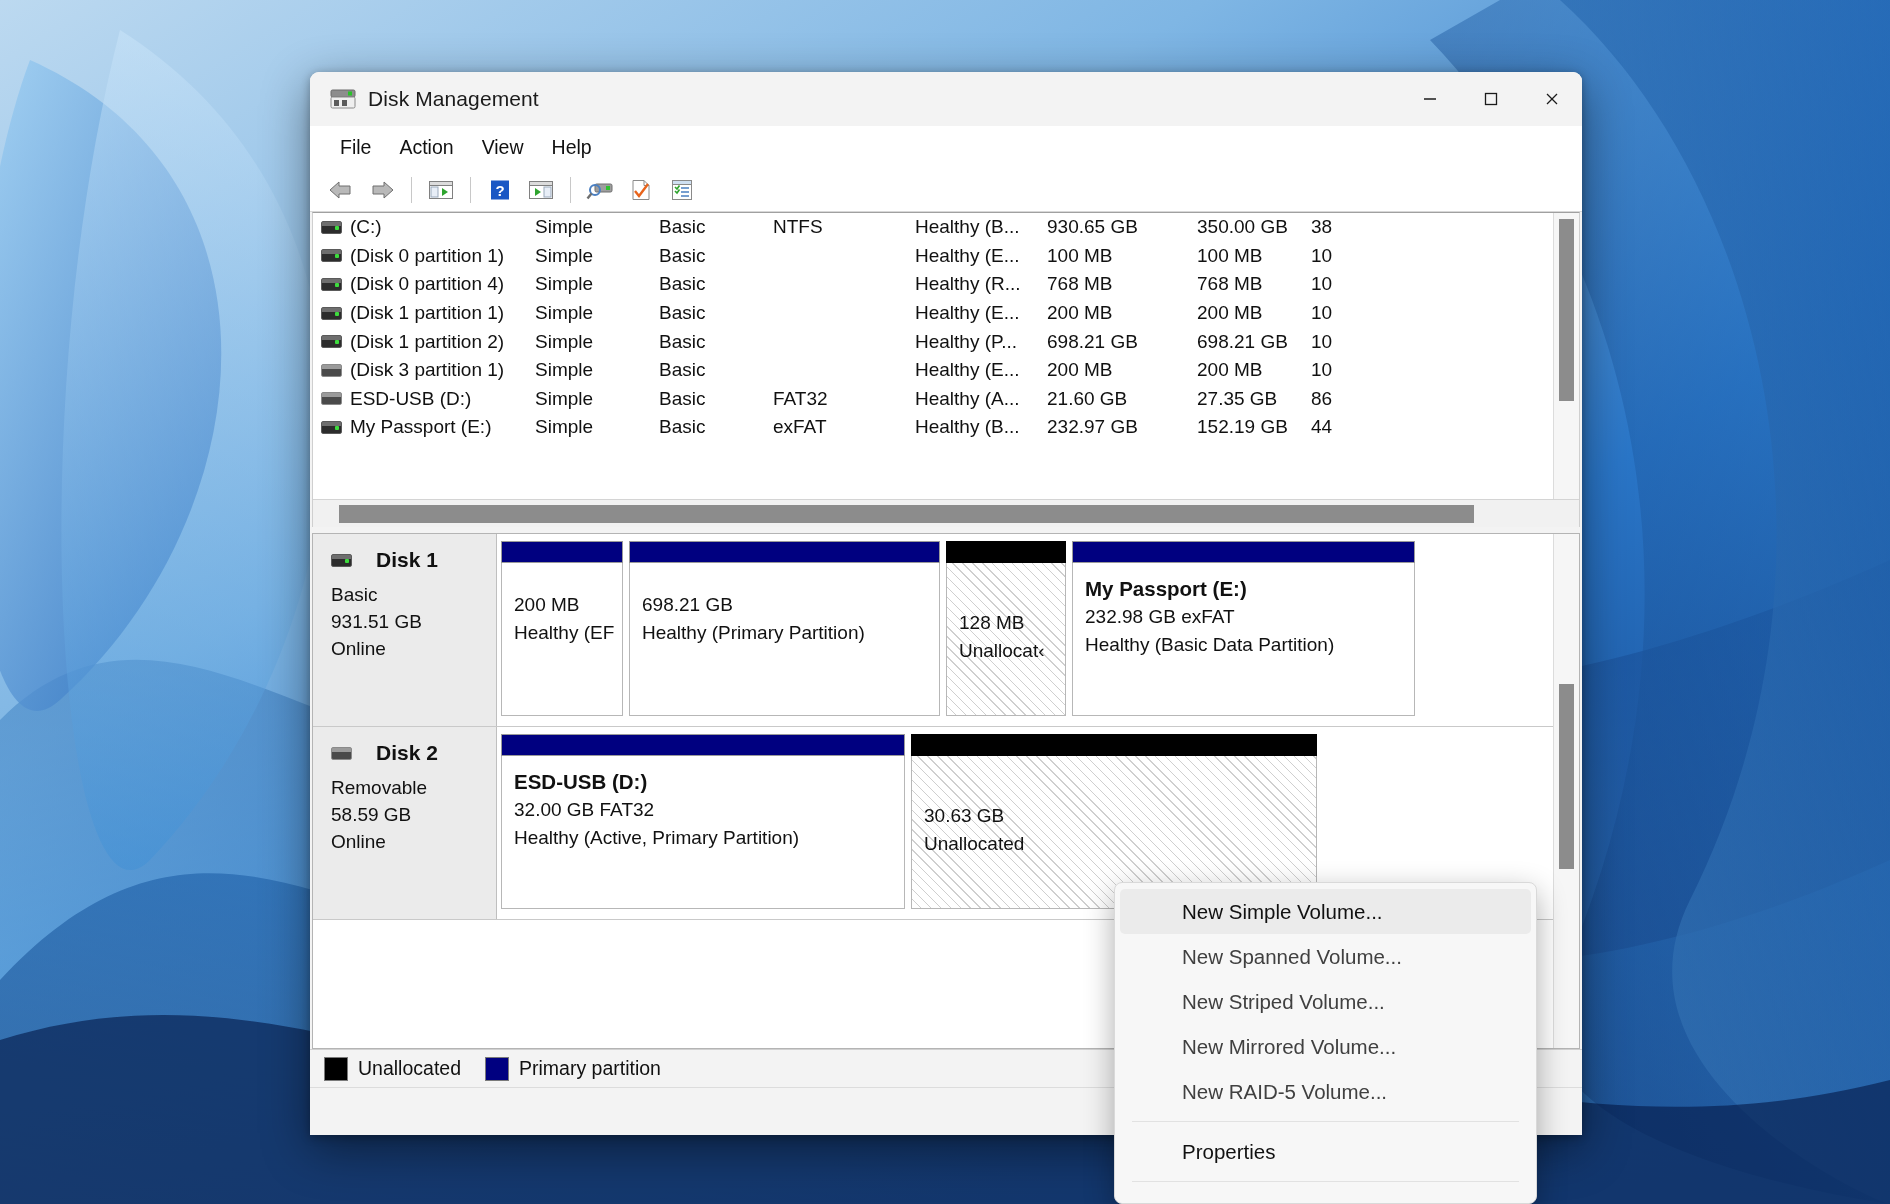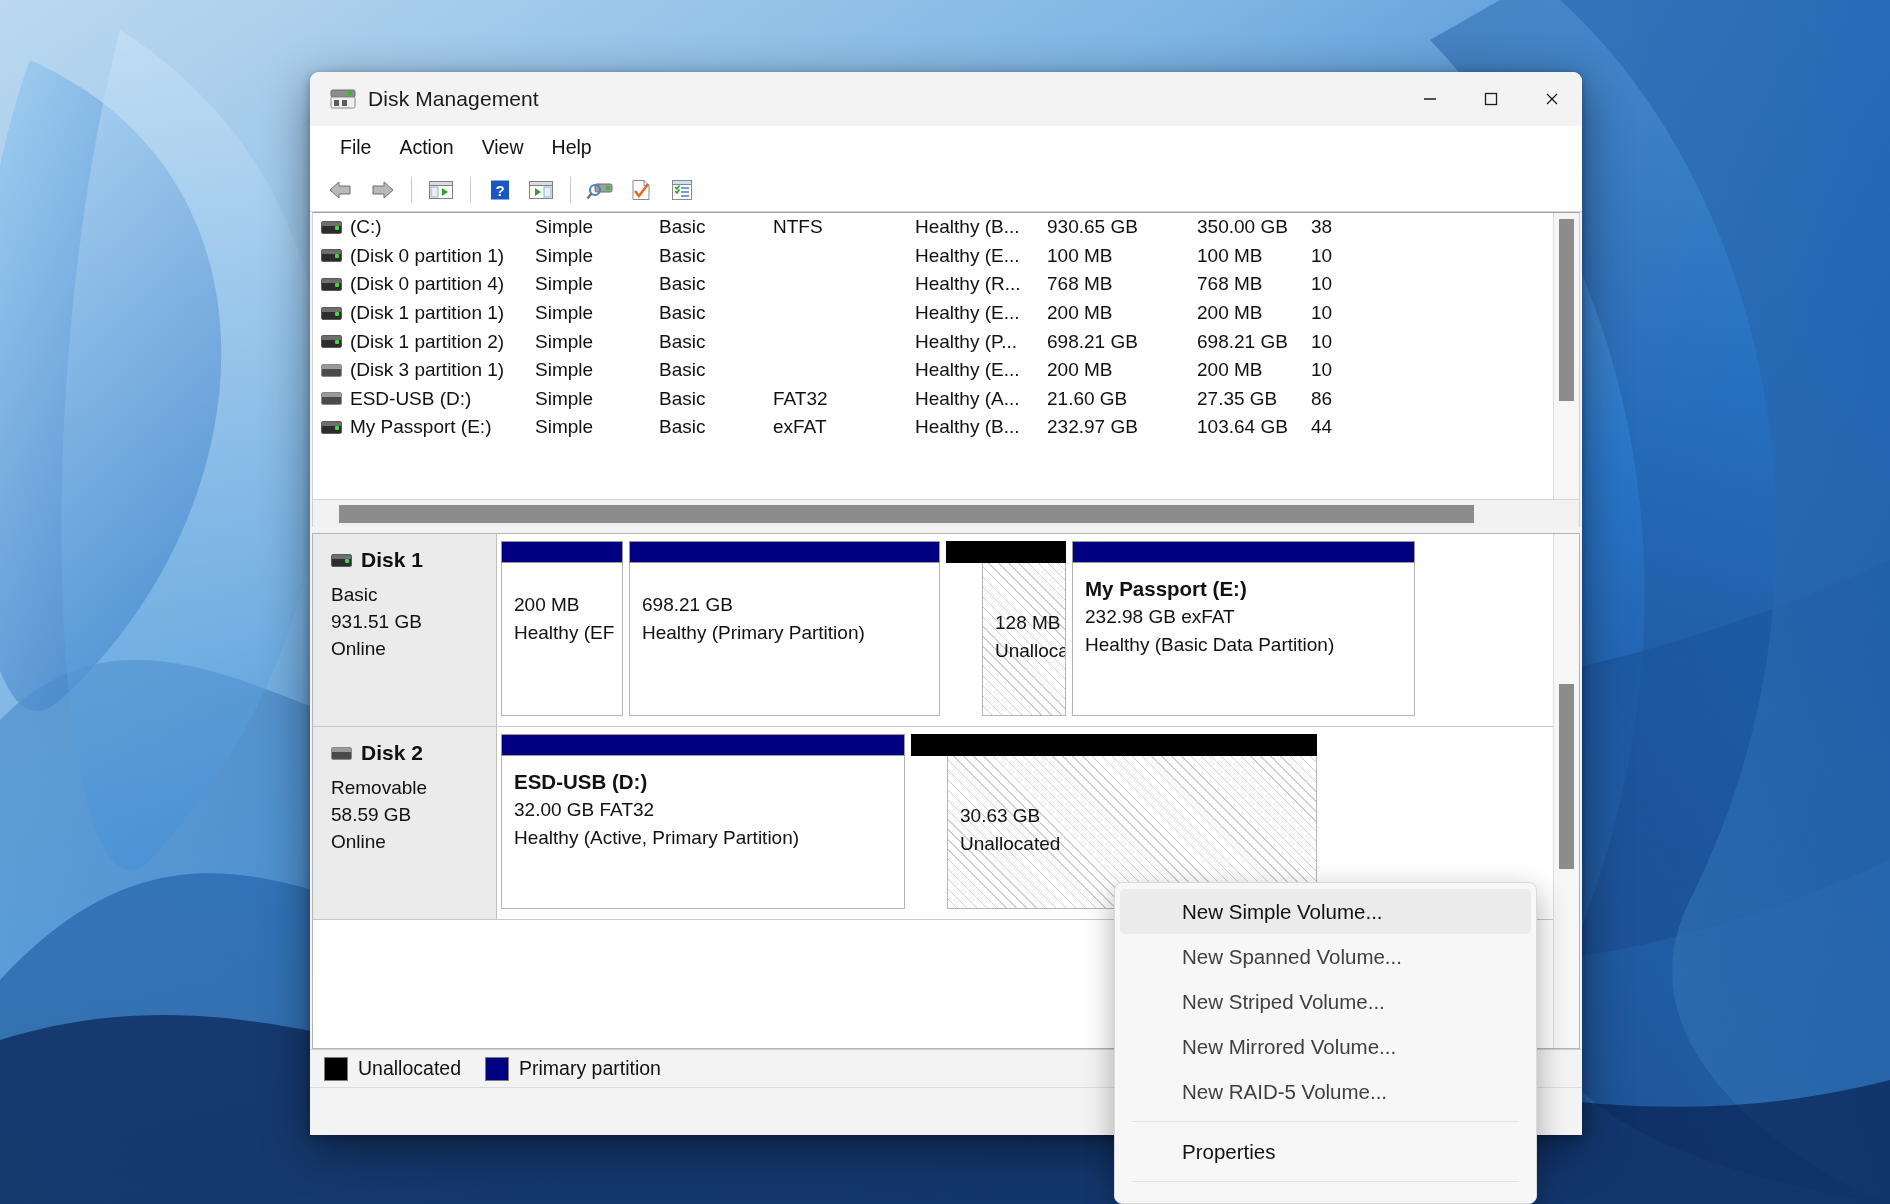--- a/index.html
+++ b/index.html
@@ -138,21 +138,21 @@
     position: relative; overflow: hidden;
     display: flex; flex-direction: column;
   }
   .disk-row { display: flex; border-bottom: 1px solid #c9c9c9; }
   .disk-row.r1 { height: 193px; }
   .disk-row.r2 { height: 193px; }
   .disk-info {
     width: 184px; flex: 0 0 184px; background: #ebebeb;
     border-right: 1px solid #bfbfbf; padding: 14px 0 0 18px;
   }
-  .disk-title { display:flex; align-items:center; gap: 9px; margin-bottom: 9px; }
+  .disk-title { display:flex; align-items:center; gap: 24px; margin-bottom: 9px; }
   .disk-title span { font-size: 21px; font-weight: bold; color:#111; }
   .disk-meta { font-size: 19px; color:#111; line-height: 27px; }
 
   .parts {
     flex: 1; position: relative; background:#fff;
     padding: 7px 10px 10px 4px; display: flex; gap: 0;
   }
   .part { position: relative; display: flex; flex-direction: column; margin-right: 6px; }
   .part .cap {
     height: 22px; border: 1px solid #9a9a9a; background: #000080;
@@ -163,21 +163,20 @@
     background: #fff; padding: 28px 0 0 12px;
     font-size: 19px; color: #111; line-height: 28px;
     overflow: hidden; white-space: nowrap;
     position: relative;
   }
   .part .body .nm { font-weight: bold; font-size: 20.5px; }
   .part.unalloc .body {
     background-image: repeating-linear-gradient(45deg,
       #ffffff 0 3px, #ffffff 3px 6px, #cfcfcf 6px 7px);
     padding-top: 46px;
-    margin-left: 36px;
   }
   .part.unalloc .body span { background: transparent; }
 
   
   .gscroll {
     position:absolute; right:0; top:0; bottom:0; width:26px;
     background:#f6f6f6; border-left:1px solid #dcdcdc;
   }
   .gthumb { position:absolute; left:5px; right:5px; top:150px; height:185px; background:#8c8c8c; }
 
@@ -449,21 +448,21 @@
         <div class="vrow">
           <div class="vc c-vol icocell">
             <span class="drive-ico on"></span>
             <span>My Passport (E:)</span>
           </div>
           <div class="vc c-lay">Simple</div>
           <div class="vc c-typ">Basic</div>
           <div class="vc c-fs">exFAT</div>
           <div class="vc c-sta">Healthy (B...</div>
           <div class="vc c-cap">232.97 GB</div>
-          <div class="vc c-free">103.64 GB</div>
+          <div class="vc c-free">152.19 GB</div>
           <div class="vc c-pct">44</div>
         </div>
       <div class="vscroll">
         <div class="vthumb"></div>
       </div>
     </div>
     <div class="hscroll">
       <div class="hthumb"></div>
     </div>
   </div>

